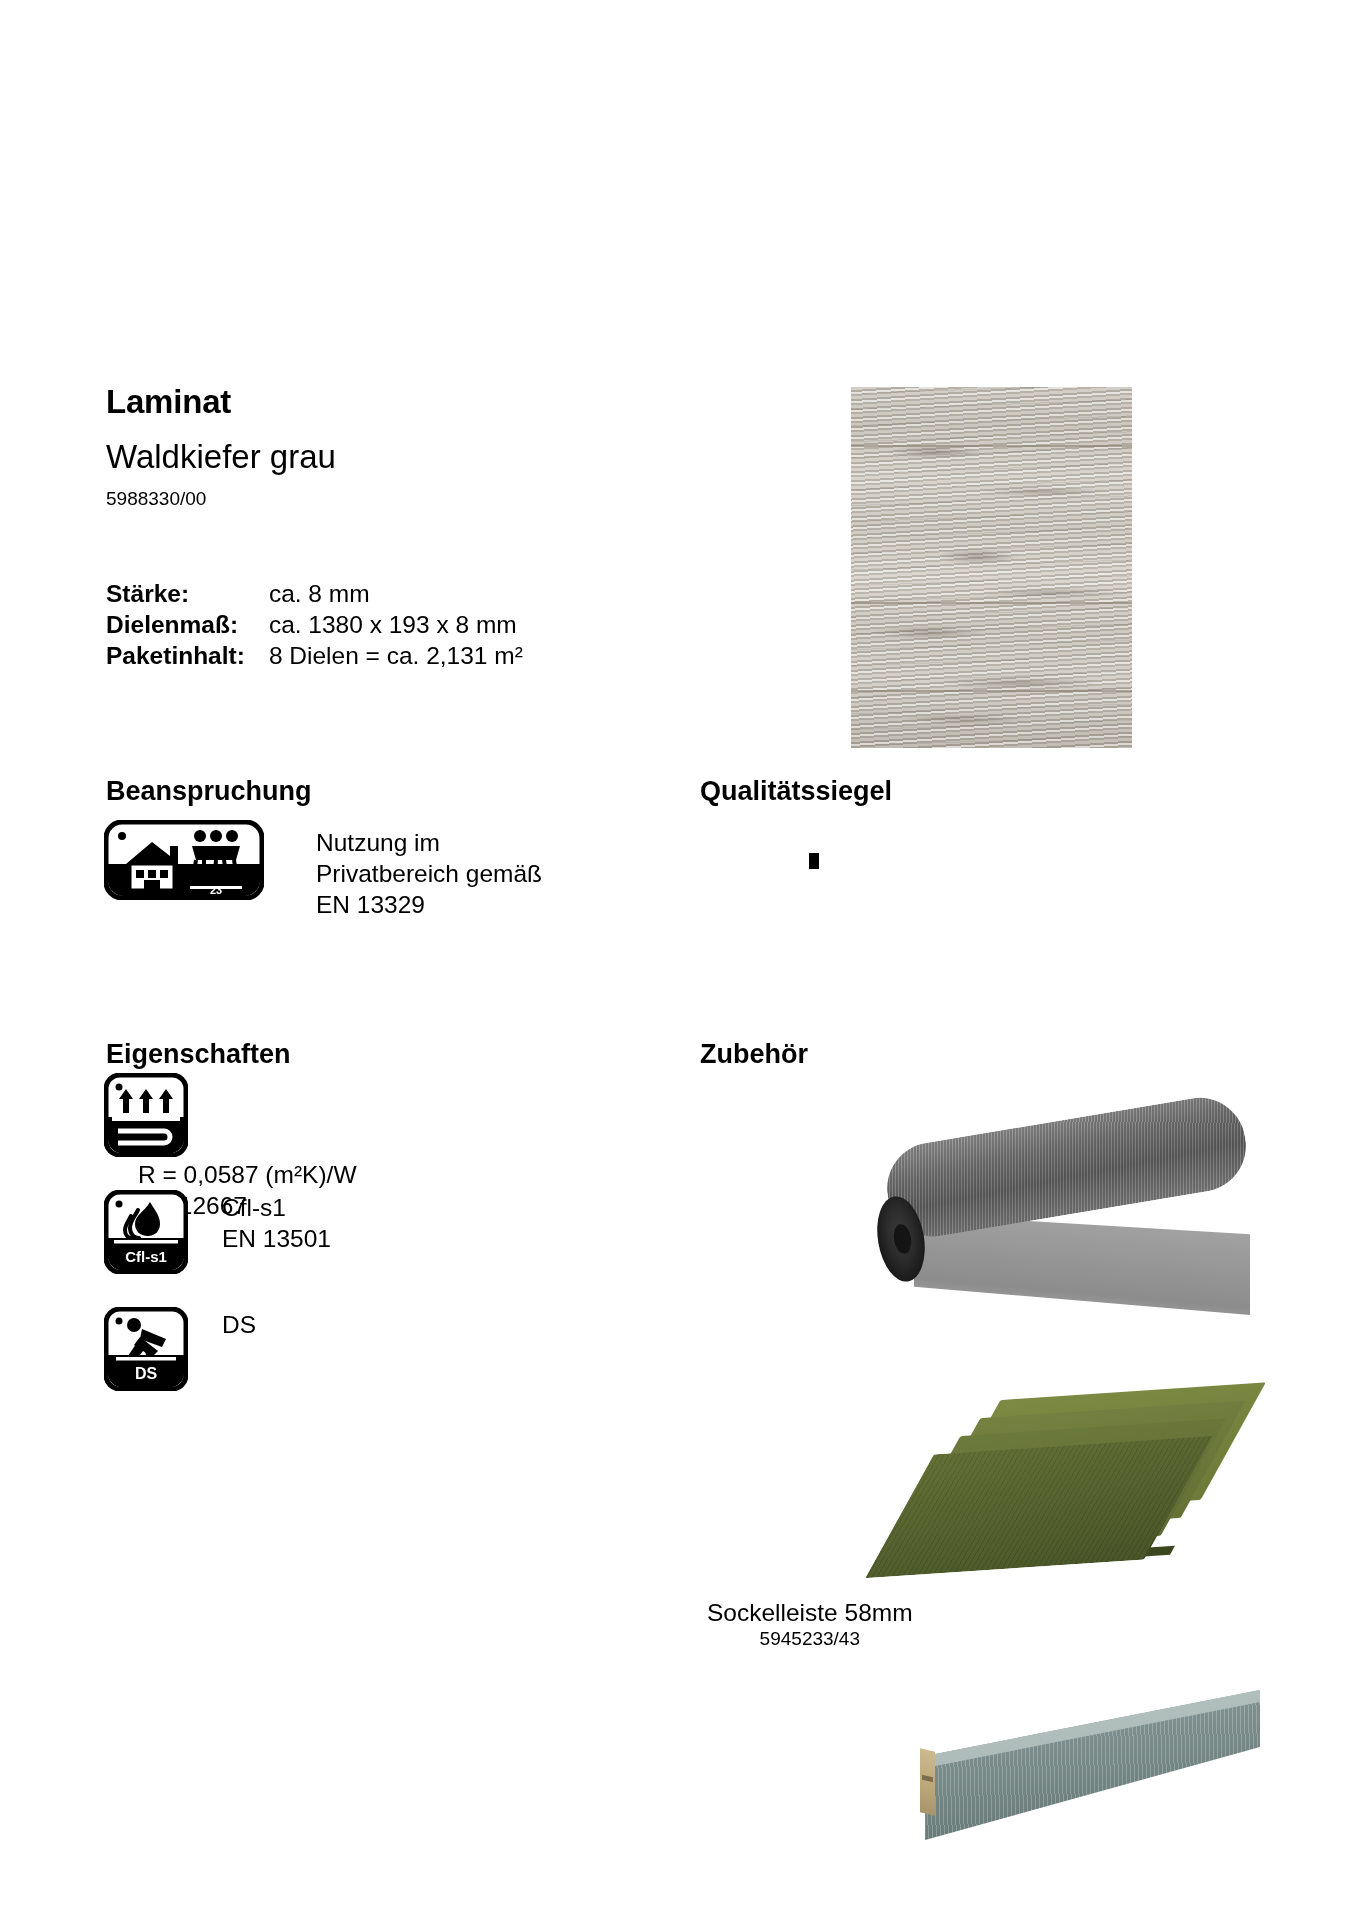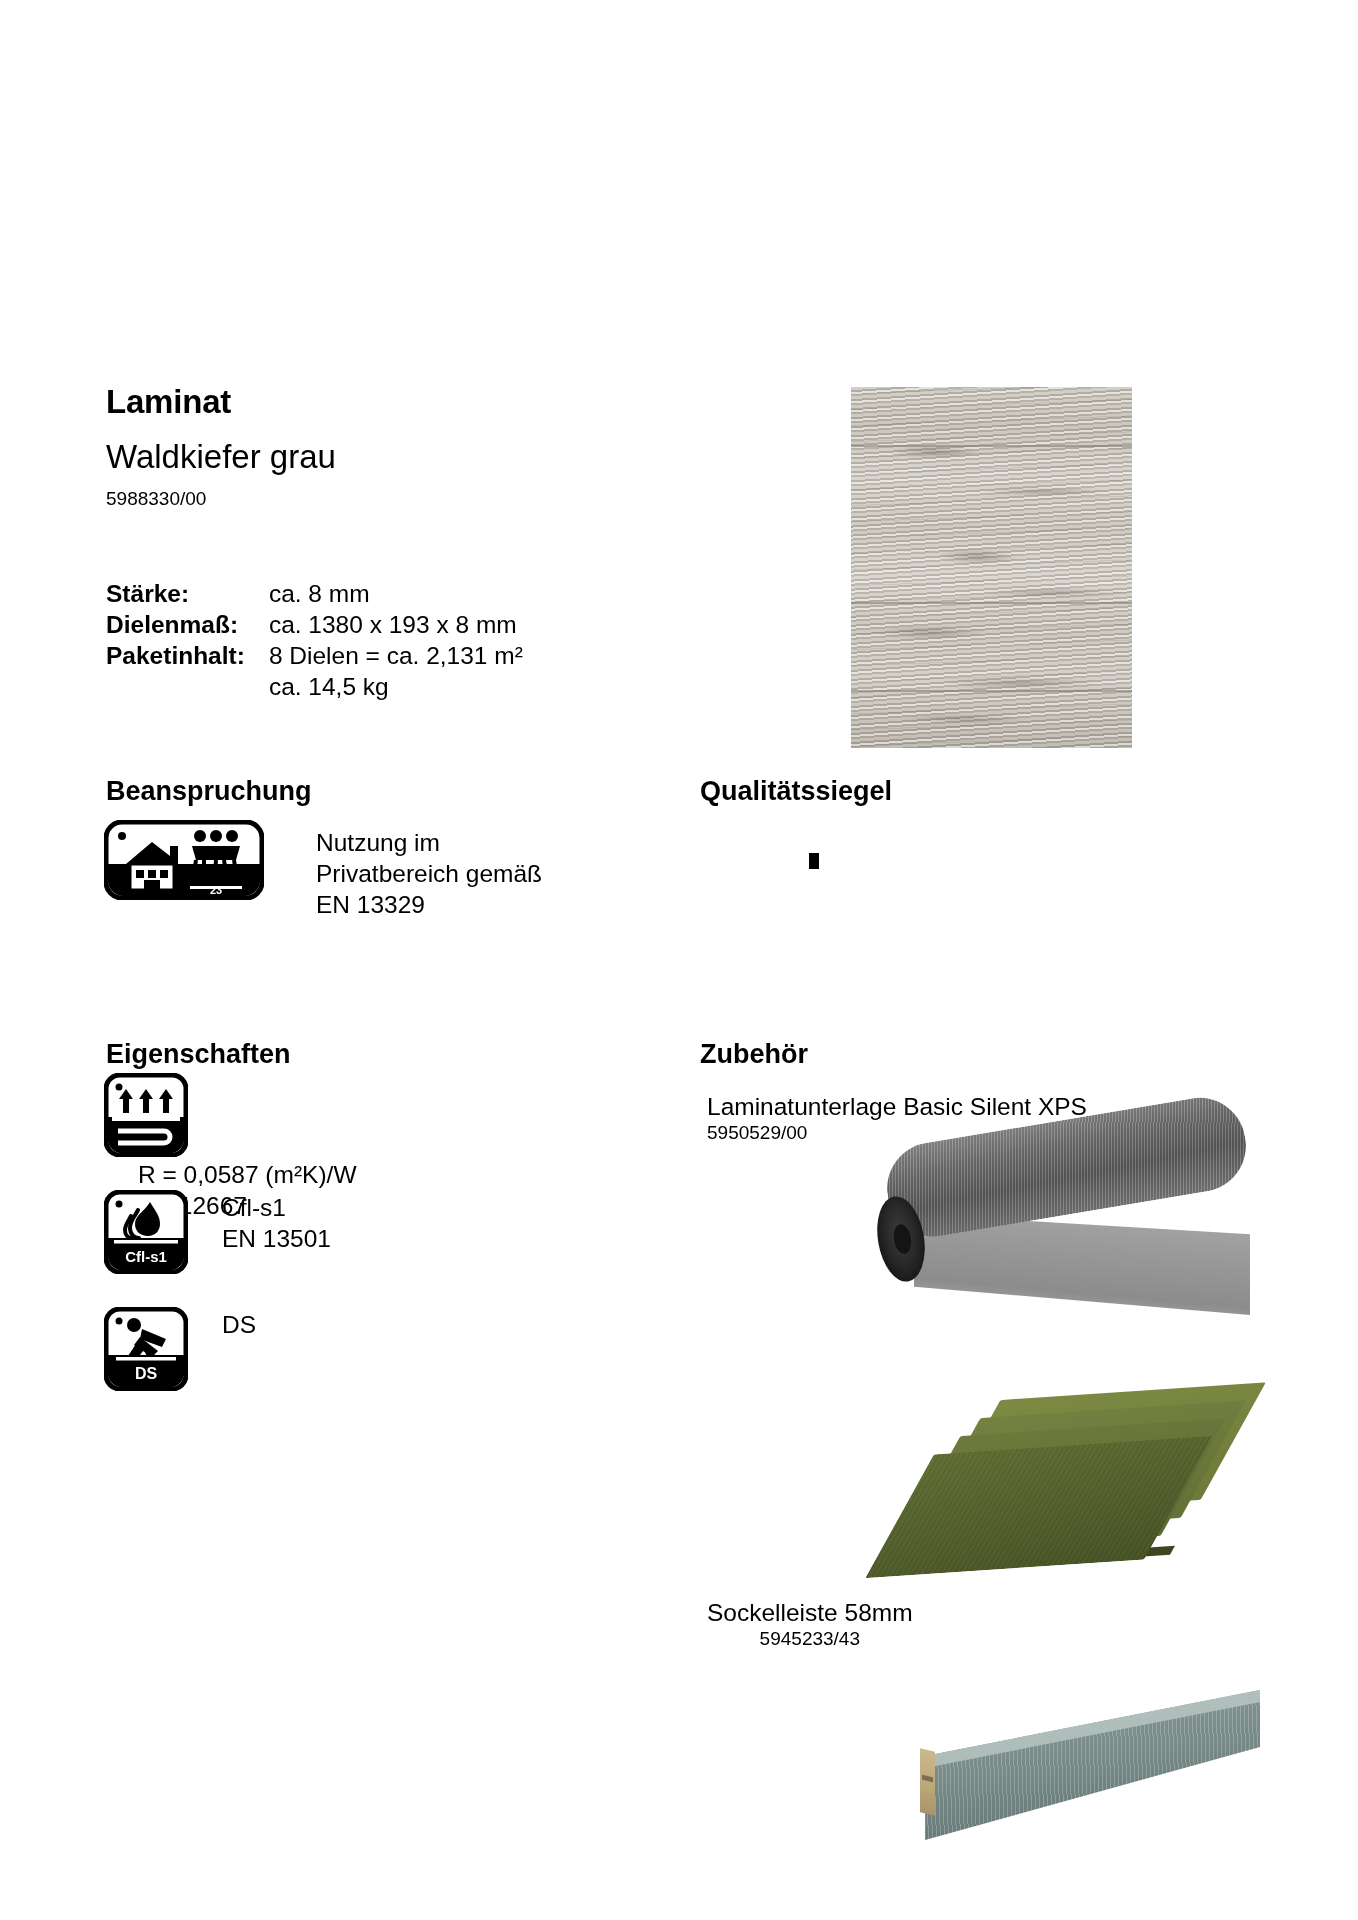--- a/index.html
+++ b/index.html
@@ -289,24 +289,20 @@
         <td class="spec-value">ca. 8 mm</td>
       </tr>
       <tr>
         <td class="spec-label">Dielenmaß:</td>
         <td class="spec-value">ca. 1380 x 193 x 8 mm</td>
       </tr>
       <tr>
         <td class="spec-label">Paketinhalt:</td>
         <td class="spec-value">8 Dielen = ca. 2,131 m²</td>
       </tr>
-      <tr>
-        <td class="spec-label"></td>
-        <td class="spec-value">ca. 14,5 kg</td>
-      </tr>
     </tbody>
   </table>
 
   <div class="swatch">
     <div class="grain"></div>
     <div class="knots"></div>
     <div class="seam" style="top:58px"></div>
     <div class="seam" style="top:215px"></div>
     <div class="seam" style="top:303px"></div>
   </div>
@@ -395,24 +391,20 @@
       <path d="M34 34 L22 52 L30 56 L42 40 Z" fill="#000"></path>
       <path d="M40 40 L44 56 L52 54 L48 40 Z" fill="#000"></path>
       <rect x="12" y="50" width="60" height="3.5" fill="#fff"></rect>
       <text x="42" y="72" font-family="Liberation Sans, sans-serif" font-size="16" font-weight="bold" fill="#fff" text-anchor="middle">DS</text>
     </svg>
     <div class="icon-text">DS</div>
   </div>
 
   <div class="section-heading" id="heading-zubehoer">Zubehör</div>
 
-  <div class="accessory" id="accessory-0">
-    <div class="acc-name">Laminatunterlage Basic Silent XPS</div>
-    <div class="acc-artno">5950529/00</div>
-  </div>
   <div class="acc-image" id="image-underlay-roll">
     <div class="roll-sheet"></div>
     <div class="roll-body"></div>
     <div class="roll-cap"></div>
     <div class="roll-core"></div>
   </div>
 
   <div class="acc-image" id="image-natural-boards">
     <div class="board board-back1"></div>
     <div class="board board-back2"></div>

